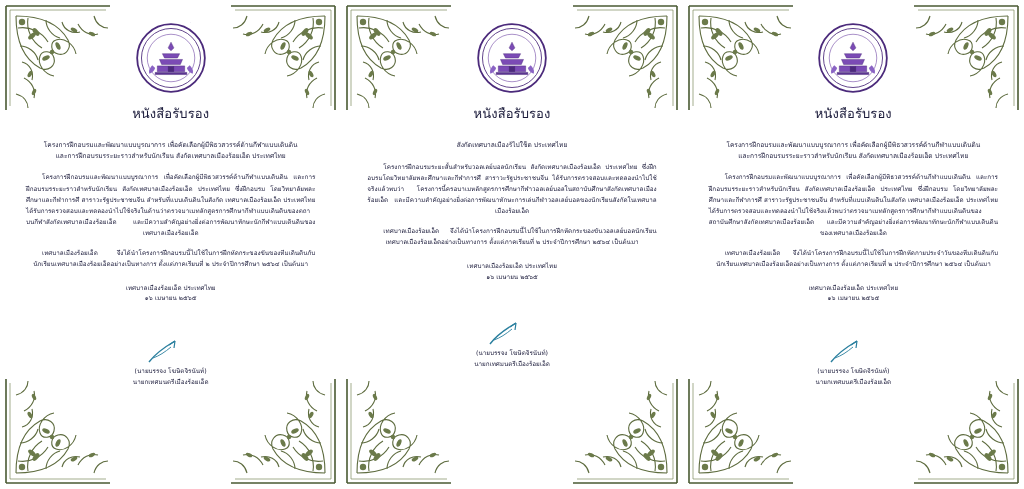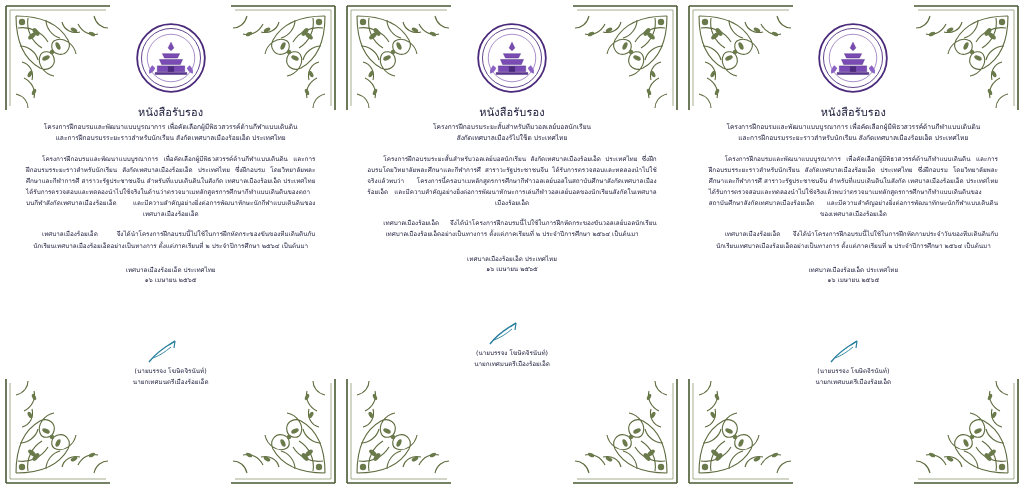--- a/index.html
+++ b/index.html
@@ -52,24 +52,24 @@
 
   
   .body {
     position: absolute;
     top: 104px;
     left: 26px;
     right: 26px;
     text-align: center;
   }
   .doc-kind {
-    font-size: 11px;
+    font-size: 13px;
     color: #1a1a3a;
     line-height: 1.55;
-    margin-bottom: 1px;
+    margin-bottom: 16px;
     letter-spacing: .1px;
   }
   .title {
     font-size: 6.6px;
     color: #1a1a3a;
     line-height: 1.62;
     margin-bottom: 10px;
   }
   .para {
     font-size: 6.3px;
@@ -456,21 +456,20 @@
         <g fill="#8a63c4">
           <path d="M24 60 q-6 6 -4 12 q6 -2 8 -8 z"></path>
           <path d="M76 60 q6 6 4 12 q-6 -2 -8 -8 z"></path>
         </g>
       </svg>
     </div>
 
     <div class="body">
       <div class="doc-kind">หนังสือรับรอง</div>
       <div class="title">
-        <div>โครงการฝึกอบรมระยะสั้นสำหรับทีมวอลเลย์บอลนักเรียน</div>
         <div>สังกัดเทศบาลเมืองร้ไปใช็ด ประเทศไทย</div>
       </div>
       <div class="para">โครงการฝึกอบรมระยะสั้นสำหรับวอลเลย์บอลนักเรียน สังกัดเทศบาลเมืองร้อยเอ็ด ประเทศไทย ซึ่งฝึกอบรมโดยวิทยาลัยพละศึกษาและกีฬาการศึ สาราวะรัฐประชาชนจีน ได้รับการตรวจสอบและทดลองนำไปใช้จริงแล้วพบว่า โครงการนี้ครอบาเมหลักสูตรการศึกษากีฬาวอลเลย์บอลในสถาบันศึกษาสังกัดเทศบาลเมืองร้อยเอ็ด และมีความสำคัญอย่างยิ่งต่อการพัฒนาทักษะการเล่นกีฬาวอลเลย์บอลของนักเรียนสังกัดในเทศบาลเมืองร้อยเอ็ด</div>
       <div class="para">เทศบาลเมืองร้อยเอ็ด จึงได้นำโครงการฝึกอบรมนี้ไปใช้ในการฝึกหัดกระของขันวอลเลย์บอลนักเรียนเทศบาลเมืองร้อยเอ็ดอย่างเป็นทางการ ตั้งแต่ภาคเรียนที่ ๒ ประจำปีการศึกษา ๒๕๖๔ เป็นต้นมา</div>
       <div class="place">เทศบาลเมืองร้อยเอ็ด ประเทศไทย</div>
       <div class="date">๑๖ เมษายน ๒๕๖๕</div>
     </div>
 
     <div class="sign-block" style="top:318px;">
       <div class="sign-mark">

